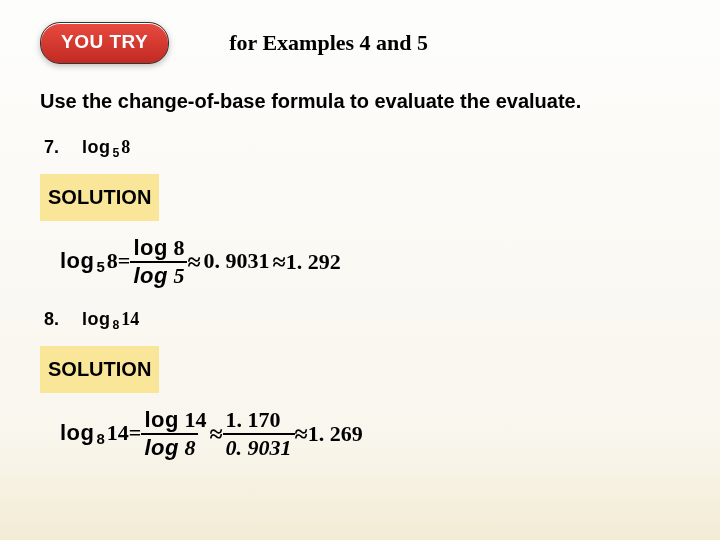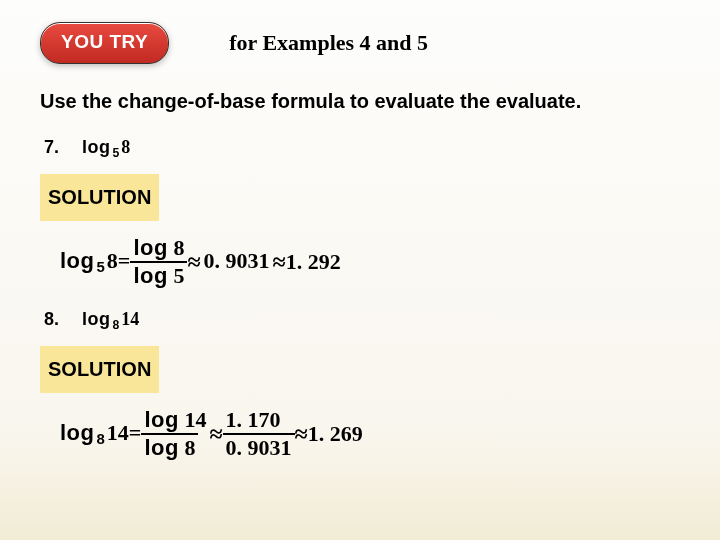--- a/index.html
+++ b/index.html
@@ -68,21 +68,21 @@
   margin: 0 0 22px 20px;
   line-height: 1;
 }
 .frac {
   display: inline-flex;
   flex-direction: column;
   align-items: flex-start;
   font-family: Georgia, 'Times New Roman', serif;
 }
 .frac .top { padding: 0 3px 2px 3px; }
-.frac .bot { border-top: 2px solid #000; padding: 2px 3px 0 3px; }
+.frac .bot { border-top: 2px solid #000; padding: 2px 3px 0 3px; font-style: italic; }
 .approx { font-family: Georgia, 'Times New Roman', serif; font-size: 24px; }
 .eq { font-family: Georgia, 'Times New Roman', serif; font-size: 22px; position: relative; top: -1px; }
 .arg { font-family: Georgia, 'Times New Roman', serif; }
 </style>
 </head>
 <body>
 
 
 
 <div class="header">

